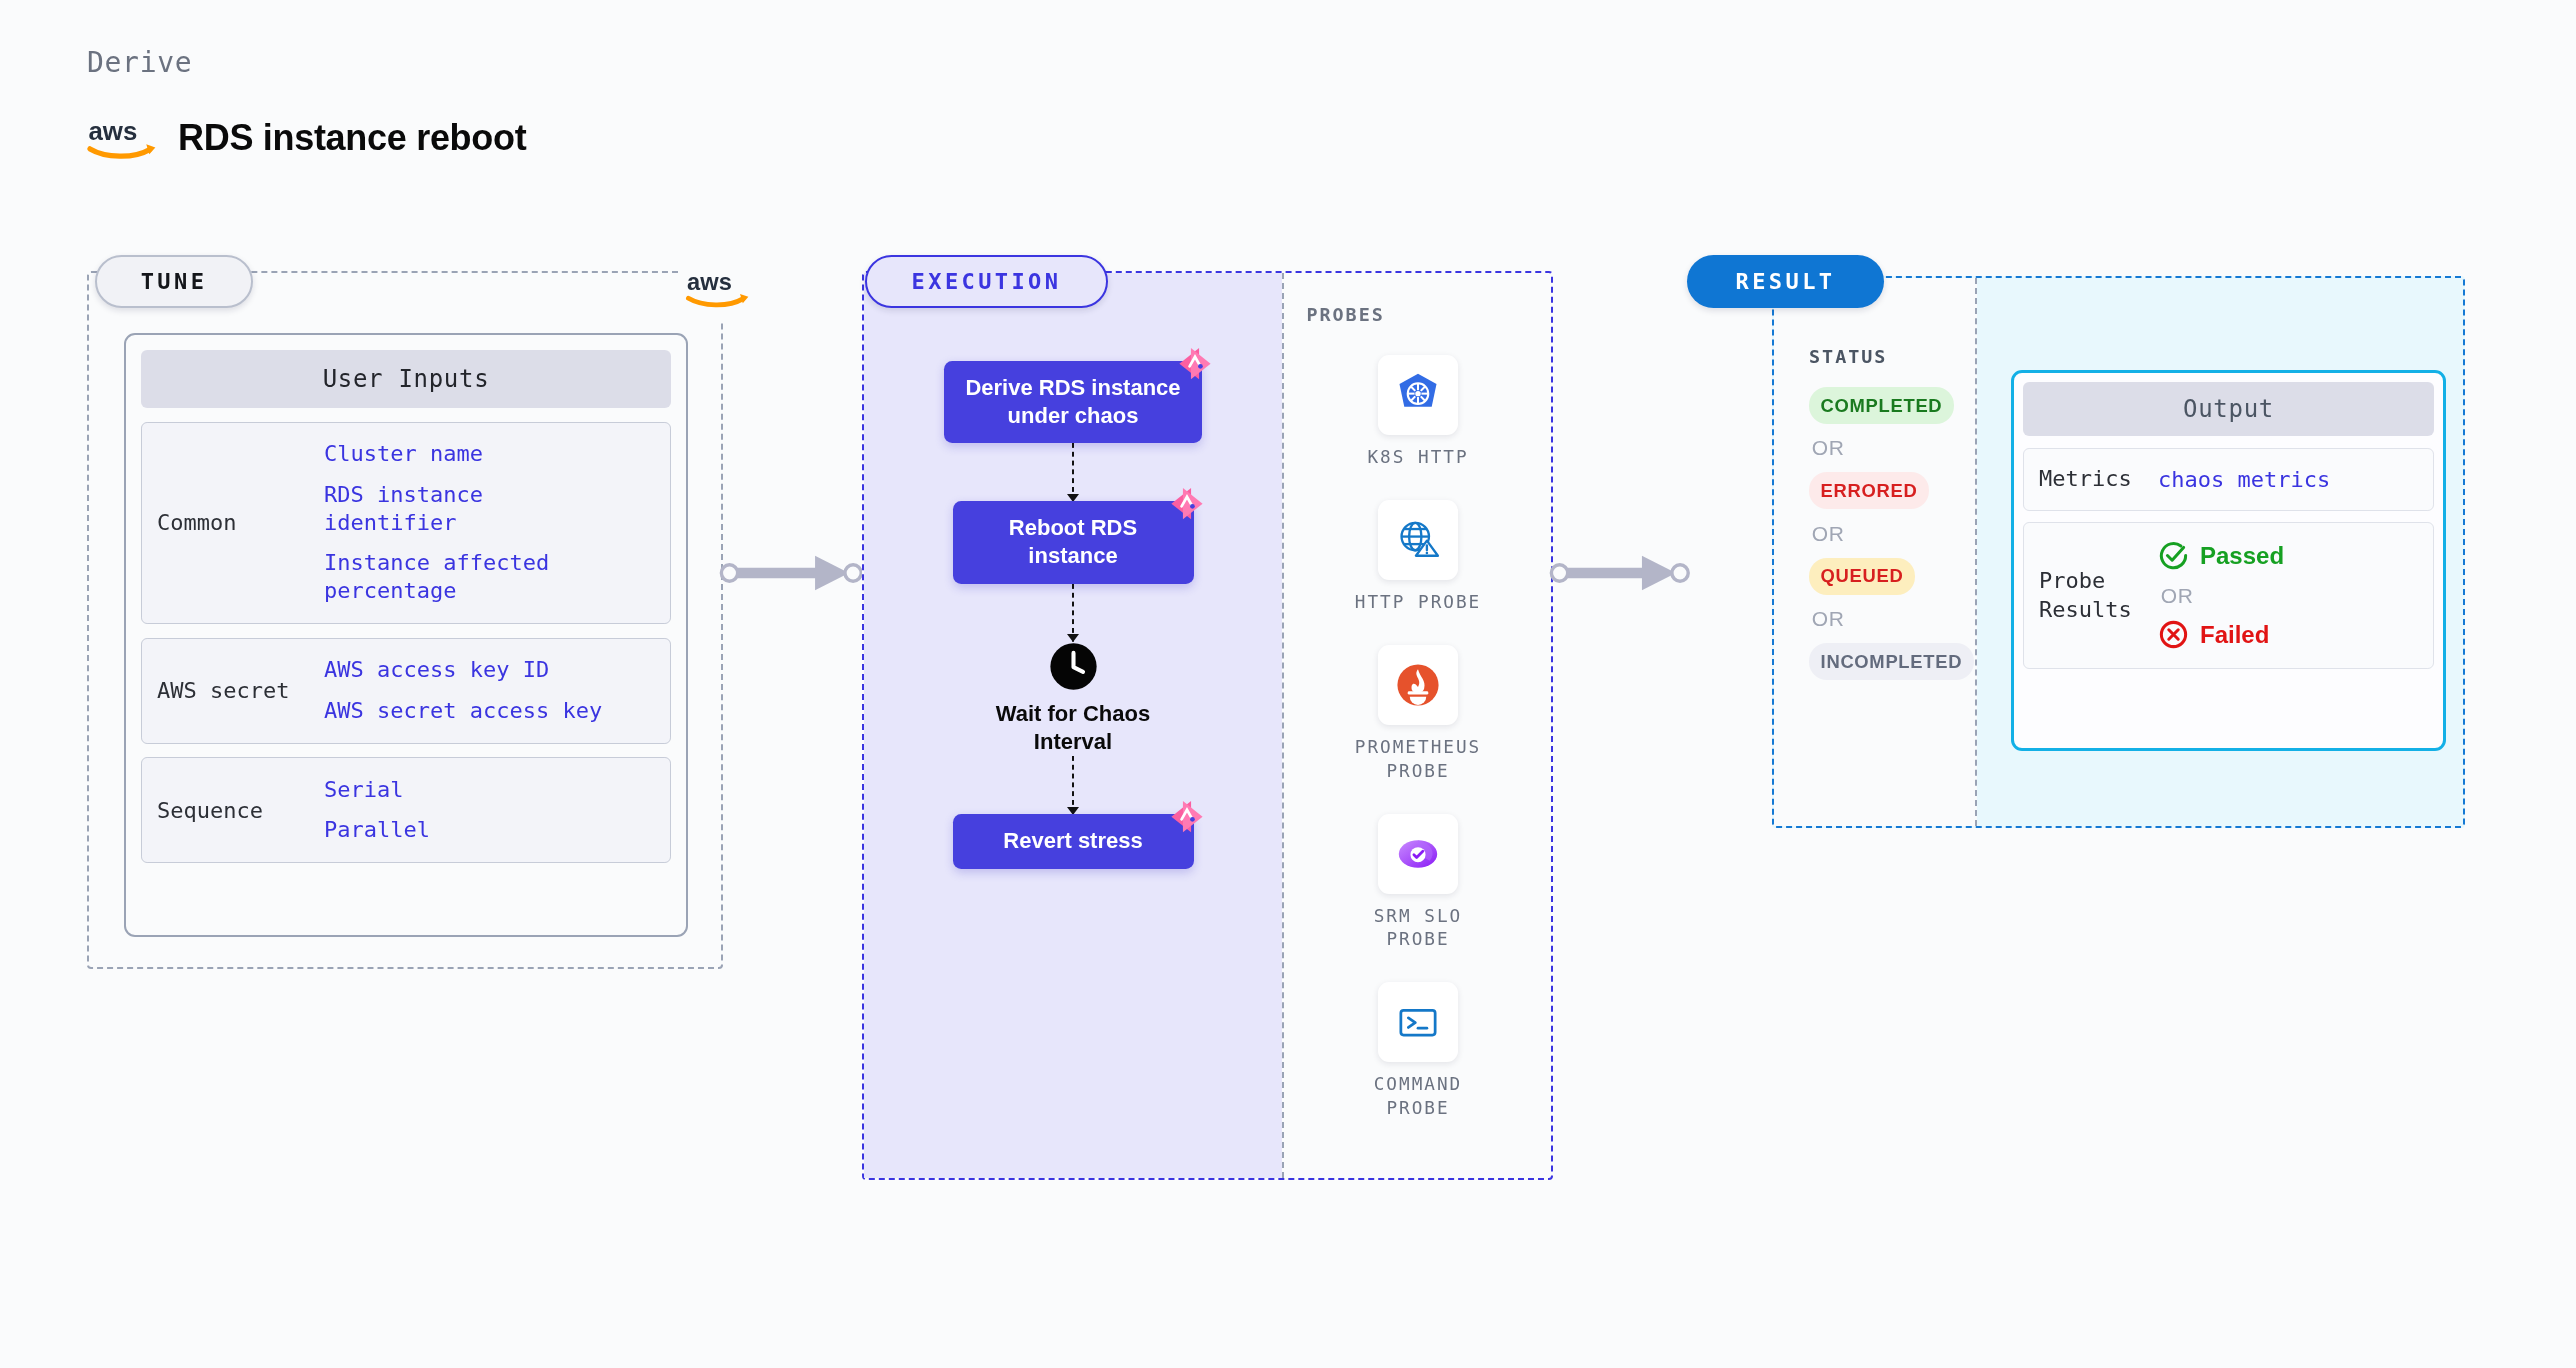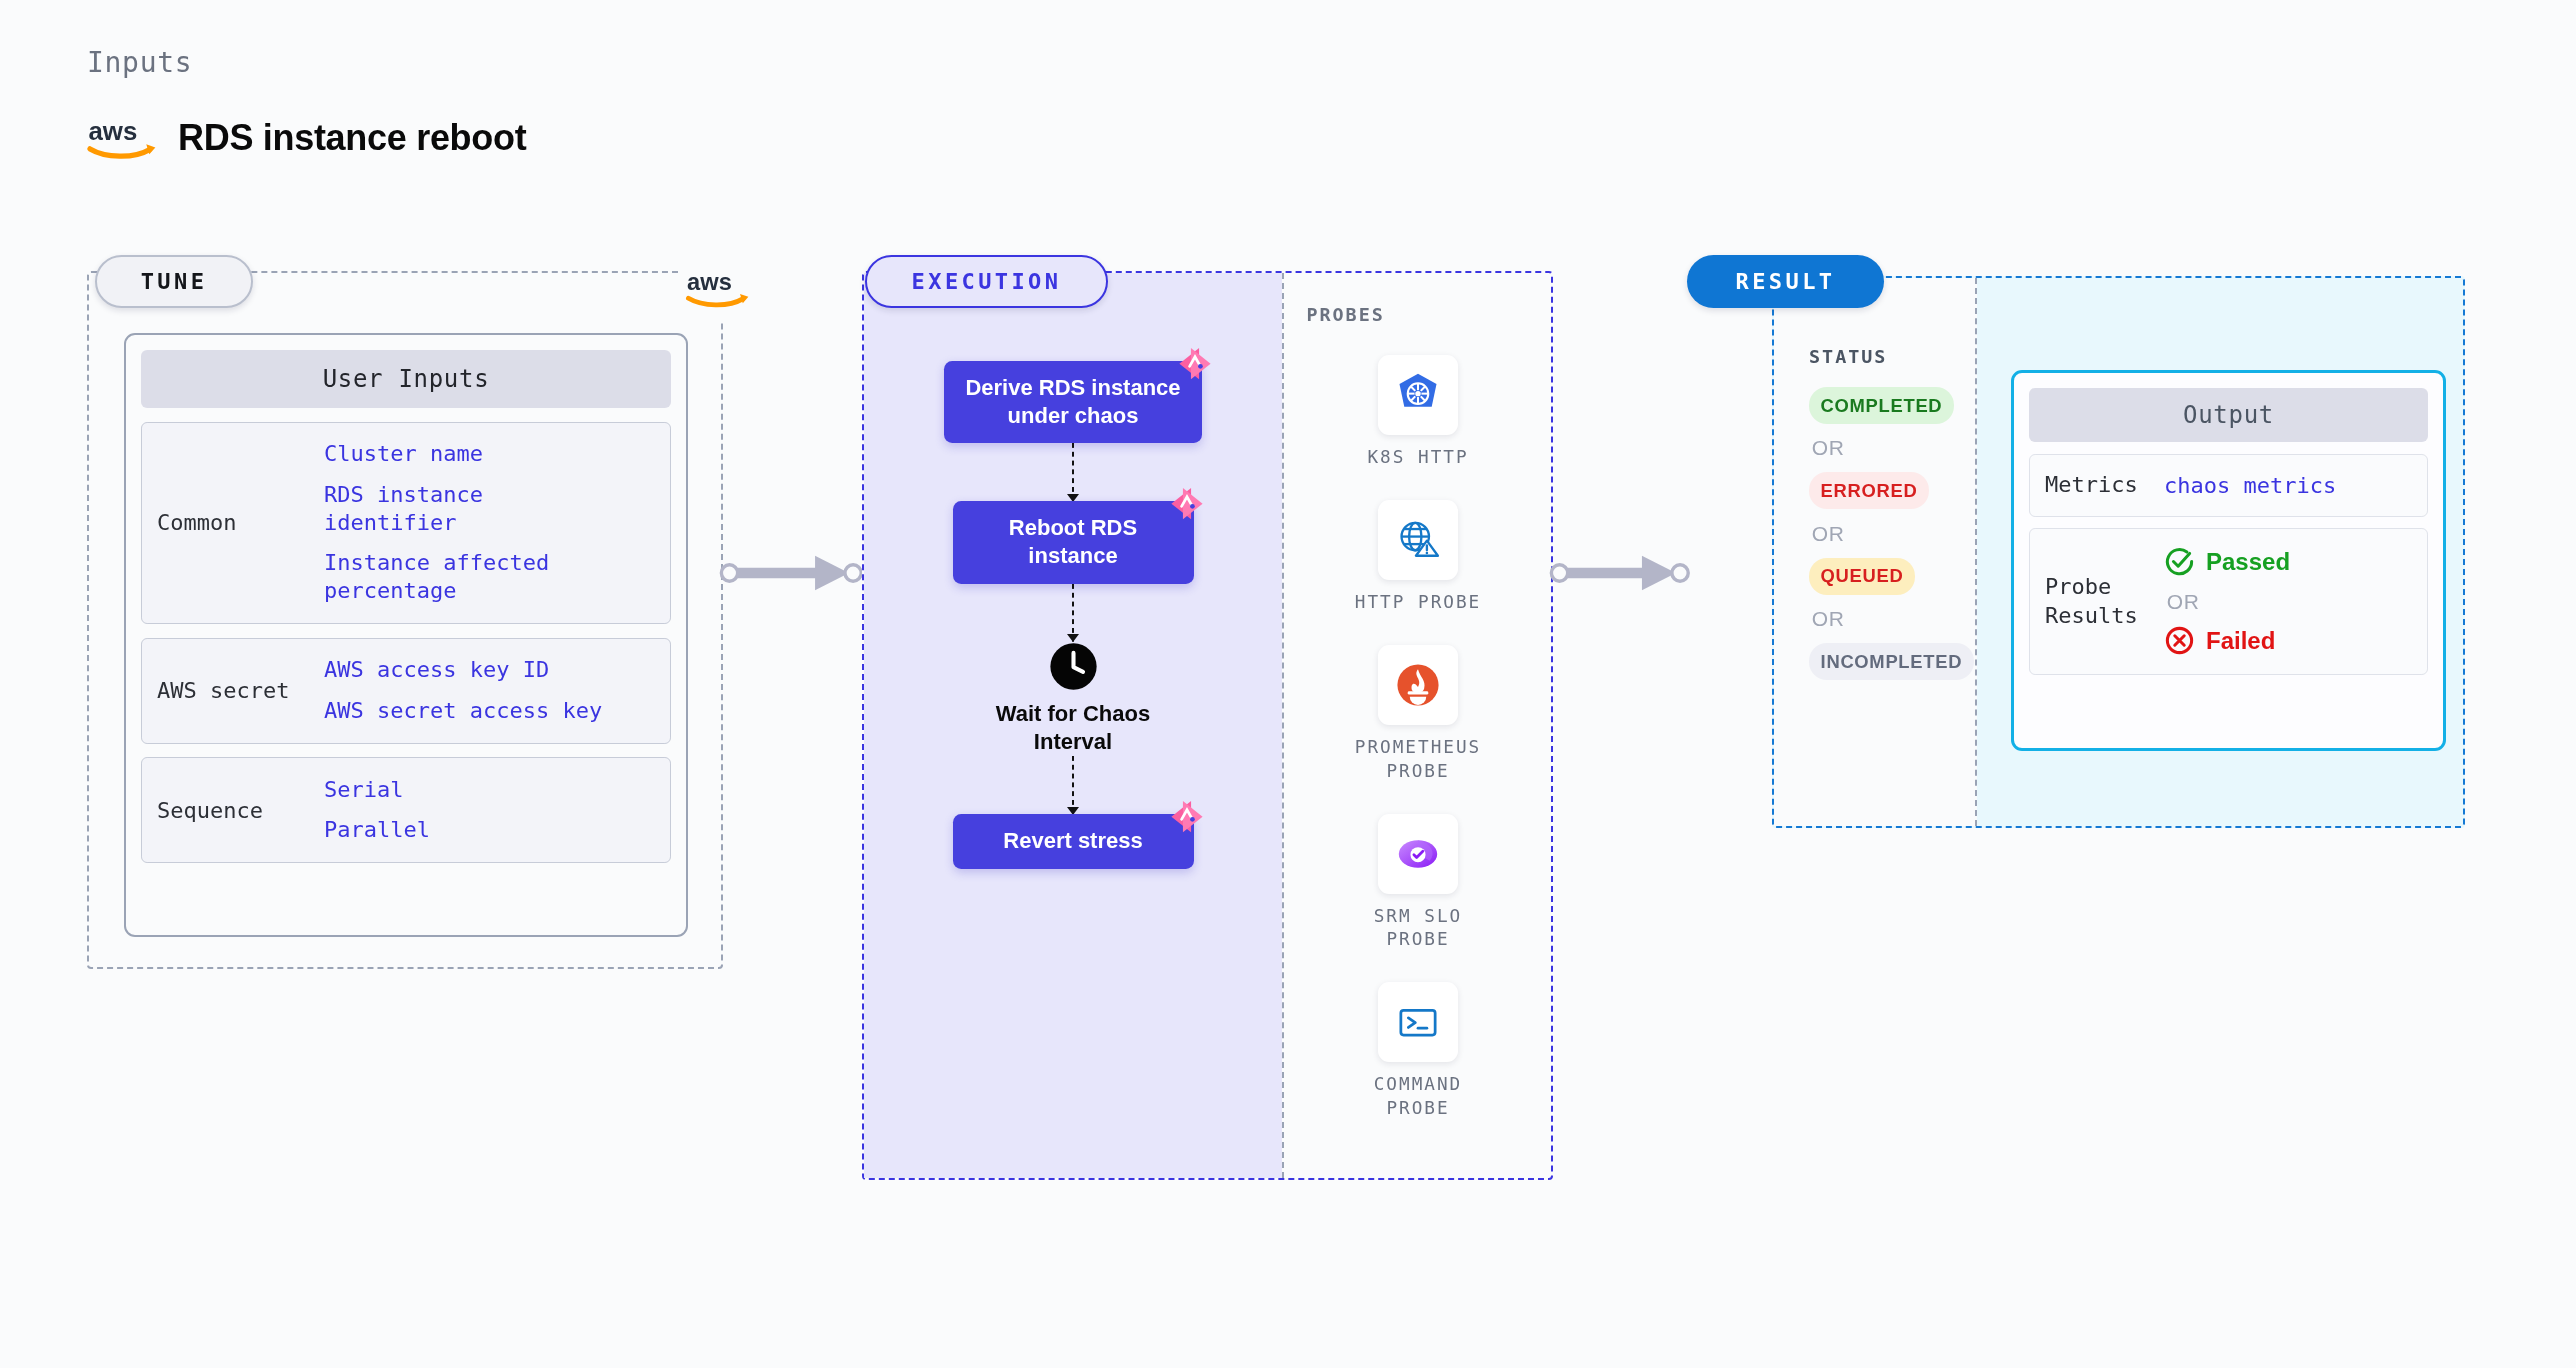--- a/index.html
+++ b/index.html
@@ -197,21 +197,21 @@
     font-size: 18.4px; font-weight: 700; letter-spacing: 0.7px;
   }
   .or-sep {
     font-size: 21px; color: #a0a6b4; letter-spacing: 0.7px; padding-left: 2.7px;
   }
 
   .output-card {
     position: absolute; left: 237px; top: 92px;
     width: 435px; height: 381px;
     border: 3.4px solid #13b0e6; border-radius: 11px;
-    background: #fdfdff; padding: 15px;
+    background: #fdfdff; padding: 9px;
   }
   .output-head {
     height: 54px; background: #dcdde8; border-radius: 6.1px;
     display: flex; align-items: center; justify-content: center;
     font-family: "DejaVu Sans Mono", monospace;
     font-size: 24px; color: #4b5563; letter-spacing: 0.7px;
   }
   .output-row {
     margin-top: 11.6px; border: 1.4px solid #dfe2ea; border-radius: 6.1px;
     background: #fafbfd; display: flex; align-items: center;
@@ -236,21 +236,21 @@
   .link { position: absolute; height: 48px; }
   .link svg { width: 100%; height: 100%; overflow: visible; }
   #link1 { left: 720px; top: 549px; width: 146px; }
   #link2 { left: 1550px; top: 549px; width: 143px; }
 </style>
 </head>
 <body>
 
 <div class="stage">
 
-  <div class="hdr-fault">Inputs</div>
+  <div class="hdr-fault">Derive</div>
   <div class="hdr-title-row">
     <span class="aws-mark">
       <svg viewBox="0 0 100 56">
         <text x="2" y="30" font-family="Liberation Sans, sans-serif" font-size="34" font-weight="700" fill="#252f3e">aws</text>
         <path d="M4 42 C24 54, 62 55, 82 43" stroke="#ff9900" stroke-width="7" fill="none" stroke-linecap="round"></path>
         <path d="M78 36 L90 40 L82 49 Z" fill="#ff9900"></path>
       </svg>
     </span>
     <span class="hdr-title">RDS instance reboot</span>
   </div>

